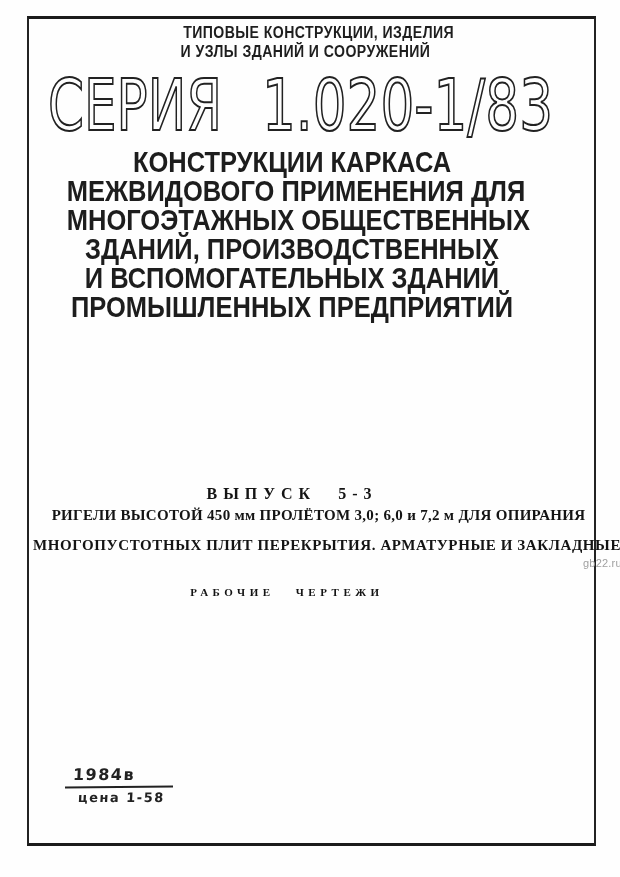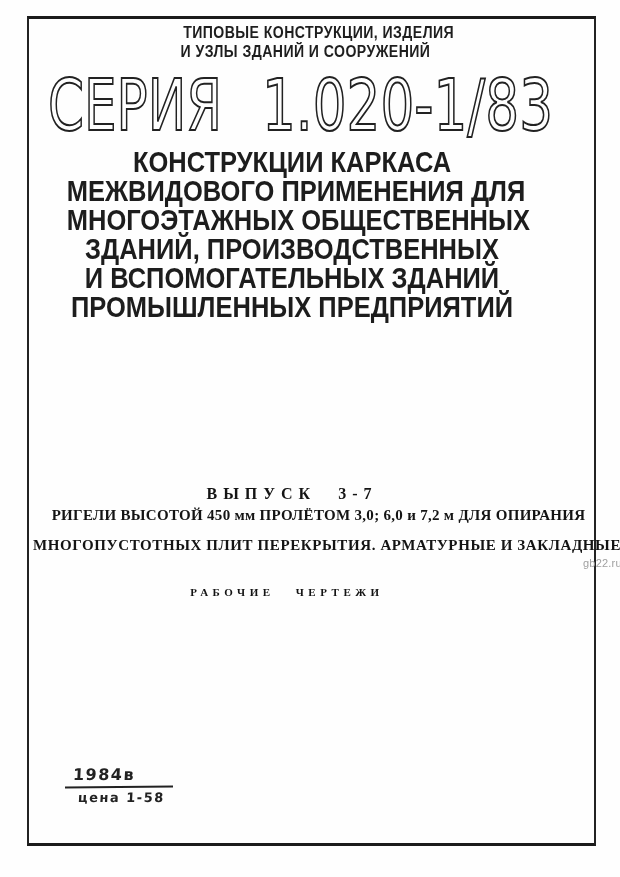--- a/index.html
+++ b/index.html
@@ -108,21 +108,21 @@
 
   <div class="main-title">
     <div>КОНСТРУКЦИИ КАРКАСА</div>
     <div>МЕЖВИДОВОГО ПРИМЕНЕНИЯ ДЛЯ</div>
     <div>МНОГОЭТАЖНЫХ ОБЩЕСТВЕННЫХ</div>
     <div>ЗДАНИЙ, ПРОИЗВОДСТВЕННЫХ</div>
     <div>И ВСПОМОГАТЕЛЬНЫХ ЗДАНИЙ</div>
     <div>ПРОМЫШЛЕННЫХ ПРЕДПРИЯТИЙ</div>
   </div>
 
-  <div class="tw issue-label">ВЫПУСК 3-7</div>
+  <div class="tw issue-label">ВЫПУСК 5-3</div>
 
   <div class="tw issue-desc1">РИГЕЛИ ВЫСОТОЙ 450 мм ПРОЛЁТОМ 3,0; 6,0 и 7,2 м ДЛЯ ОПИРАНИЯ</div>
 
   <div class="tw issue-desc2">МНОГОПУСТОТНЫХ ПЛИТ ПЕРЕКРЫТИЯ. АРМАТУРНЫЕ И ЗАКЛАДНЫЕ ИЗДЕЛИЯ</div>
 
   <div class="tw worktype">РАБОЧИЕ ЧЕРТЕЖИ</div>
 
   <div class="year-note">1984в</div>
 
   <div class="year-underline"></div>

